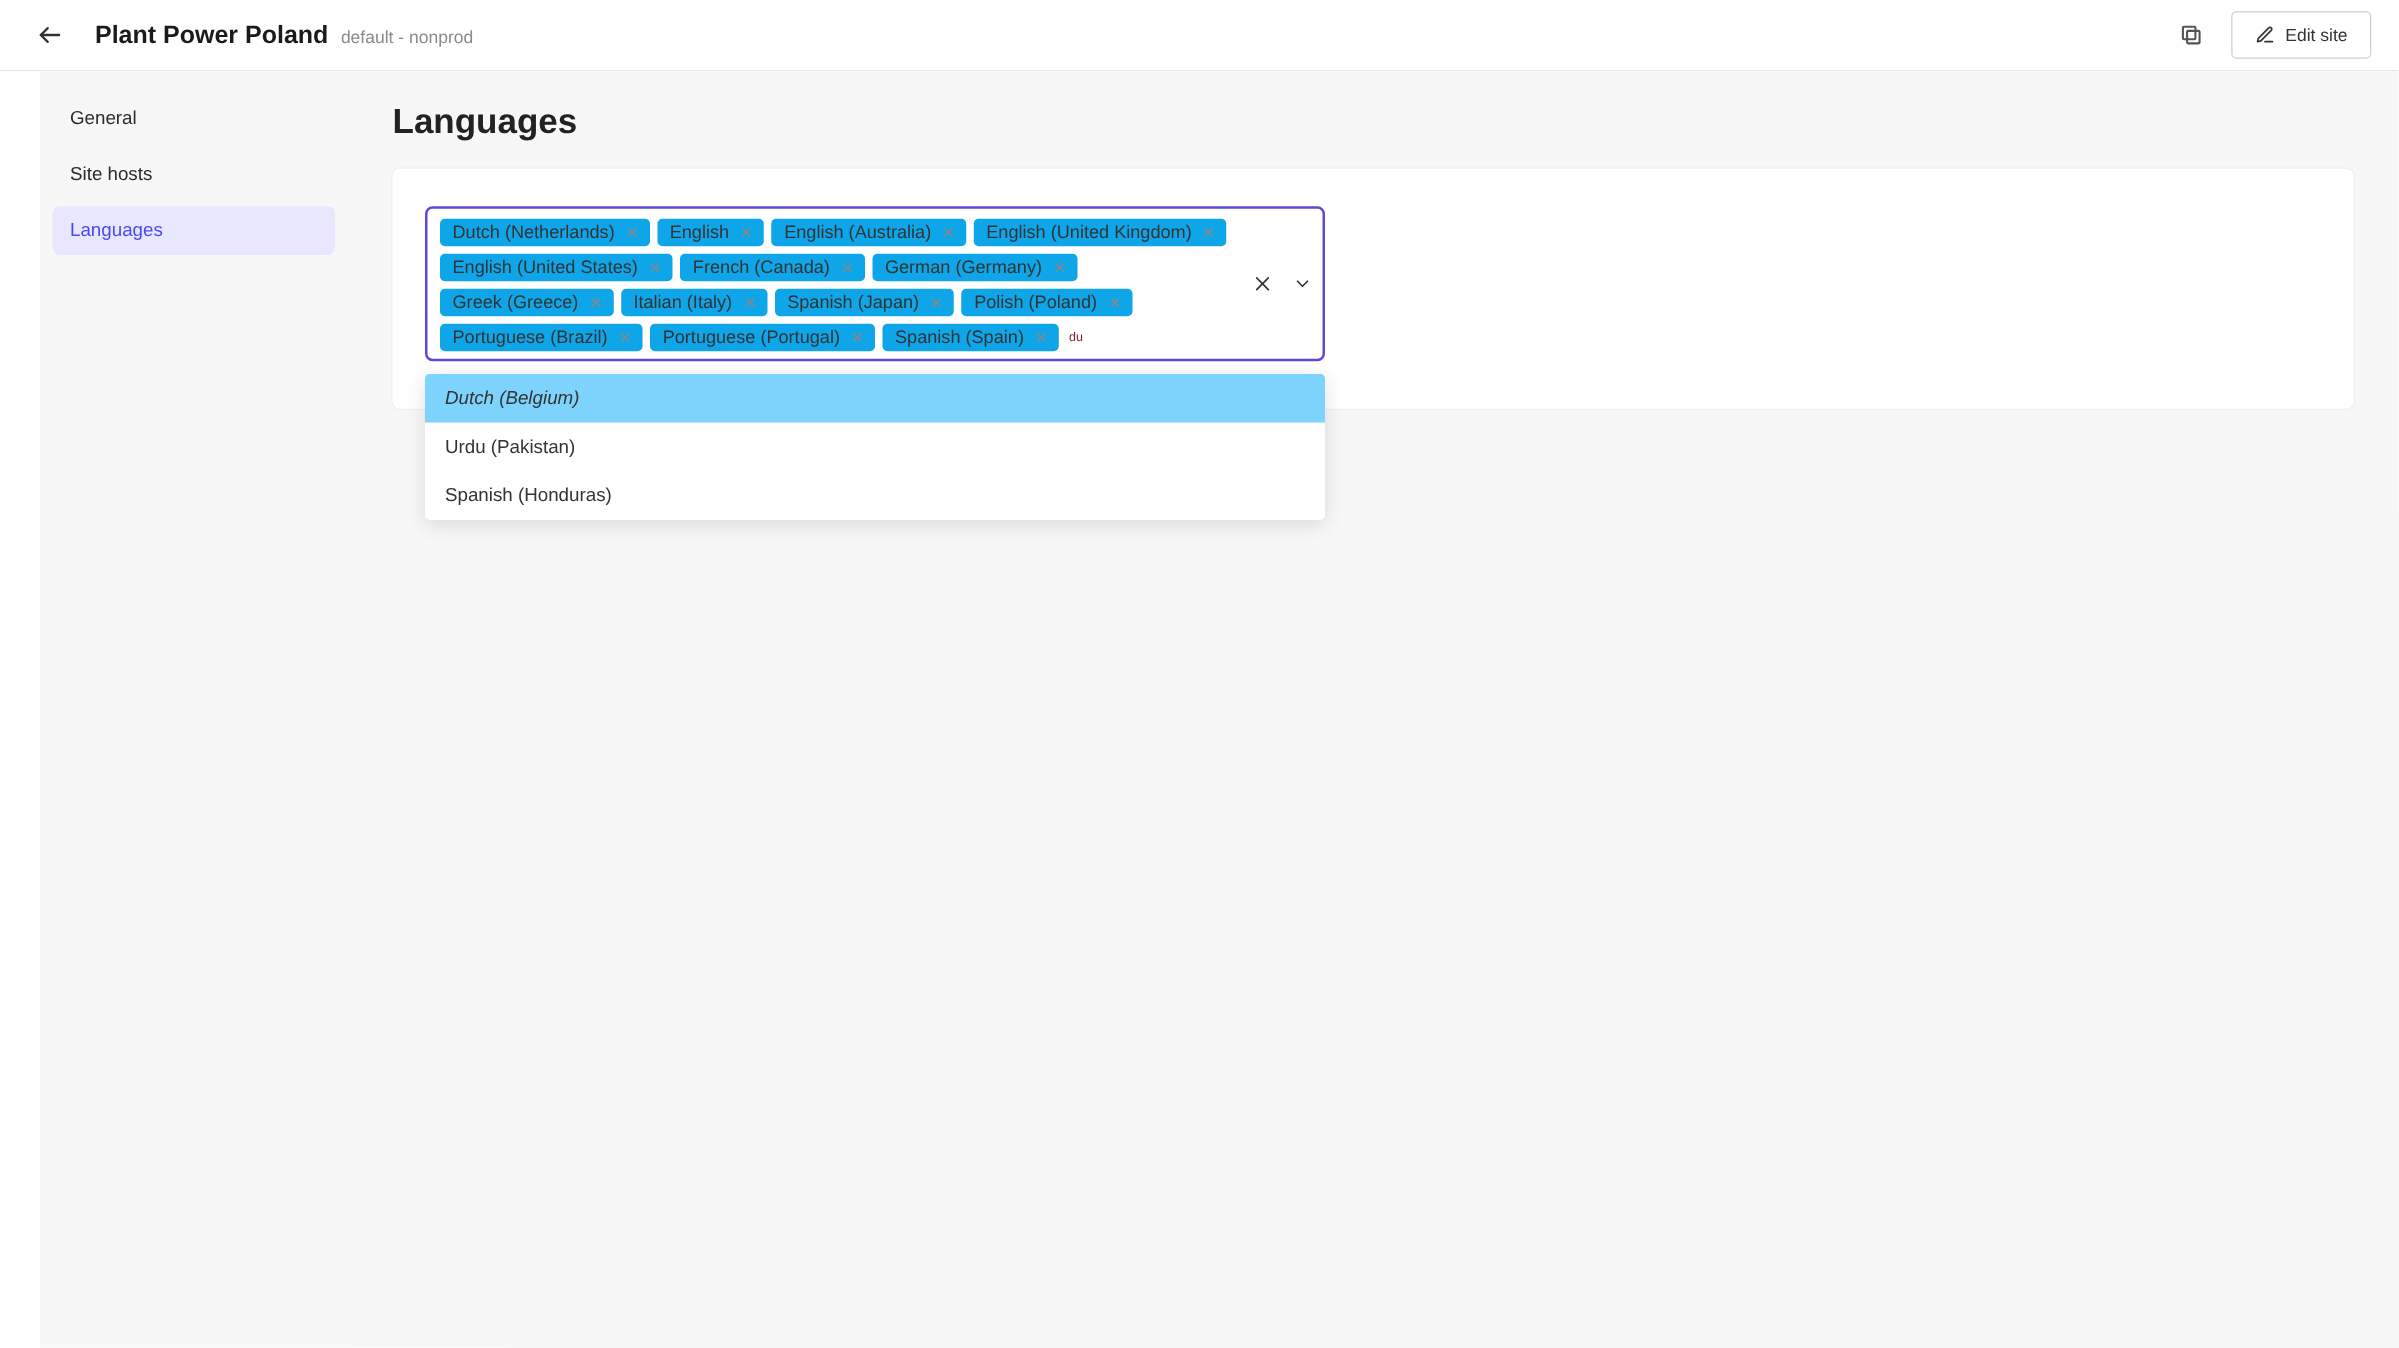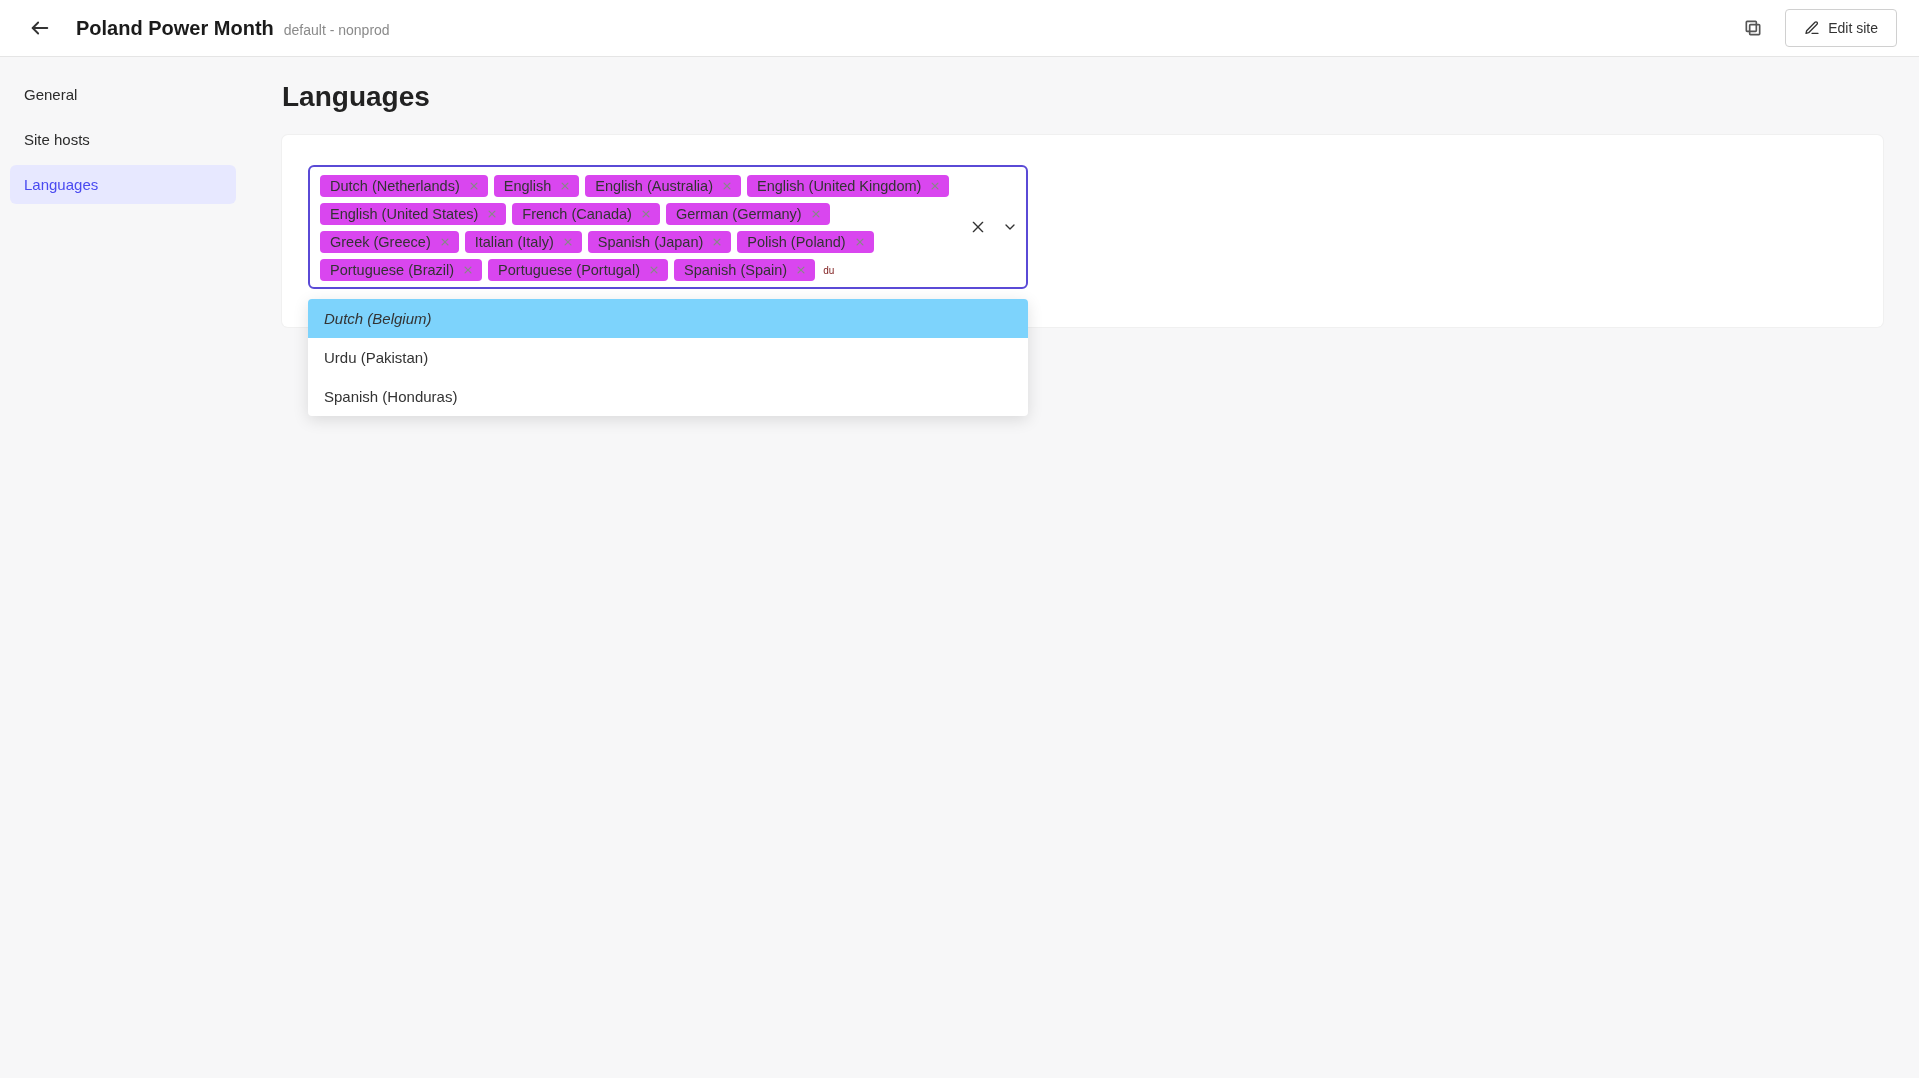--- a/index.html
+++ b/index.html
@@ -33,21 +33,21 @@
   .edit-btn {
     display: flex; align-items: center; gap: 8px;
     height: 38px; padding: 0 18px;
     border: 1px solid #d0d0d0; border-radius: 4px;
     font-size: 14px; color: #333; cursor: pointer;
     background: #fff;
     justify-content: flex-end;
   }
 
   
-  .body-row { flex: 1; display: flex; background: #f7f7f8; }
+  .body-row { flex: 1; display: flex; background: #f7f7f8; margin-left: 32px; }
 
   
   .sidebar {
     width: 246px;
     padding: 18px 10px;
     background: #f7f7f8;
   }
   .side-item {
     display: block;
     padding: 11px 14px;
@@ -90,21 +90,21 @@
     display: flex; align-items: center;
     background: #fff;
   }
   .chips {
     flex: 1;
     display: flex; flex-wrap: wrap; gap: 6px;
     align-items: center;
   }
   .chip {
     display: inline-flex; align-items: flex-end;
-    background: #d946ef;
+    background: #0ea5e9;
     border-radius: 4px;
     padding: 3px 6px 3px 10px;
     font-size: 14.5px;
     color: #333;
   }
   .chip .chip-x {
     margin-left: 6px;
     width: 16px; height: 16px;
     display: inline-flex; align-items: center; justify-content: center;
     color: #888; cursor: pointer;
@@ -149,21 +149,21 @@
 <div class="topbar">
   <div class="back-btn">
     <span>
       <svg viewBox="0 0 24 24" width="22" height="22" fill="none" stroke="#333" stroke-width="2" stroke-linecap="round" stroke-linejoin="round">
           <line x1="20" y1="12" x2="4" y2="12"></line>
           <polyline points="10 18 4 12 10 6"></polyline>
         </svg>
     </span>
   </div>
   <div class="title-wrap">
-    <span class="title">Poland Power Month</span>
+    <span class="title">Plant Power Poland</span>
     <span class="subtitle">default - nonprod</span>
   </div>
   <div class="topbar-spacer"></div>
   <div class="icon-btn">
     <span>
       <svg viewBox="0 0 24 24" width="20" height="20" fill="none" stroke="#555" stroke-width="2" stroke-linecap="round" stroke-linejoin="round">
           <rect x="8" y="8" width="12" height="12" rx="1"></rect>
           <rect x="4" y="4" width="12" height="12" rx="1"></rect>
         </svg>
     </span>

